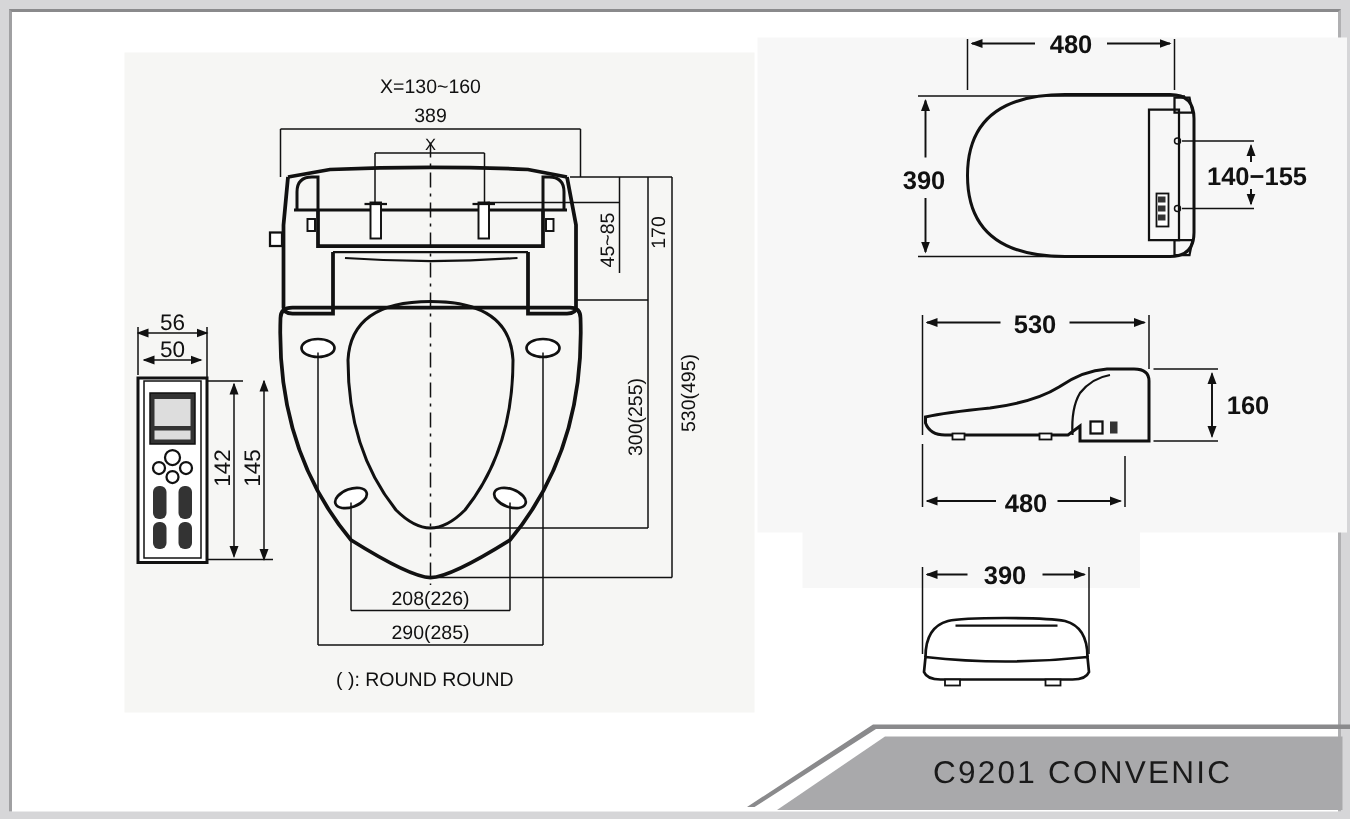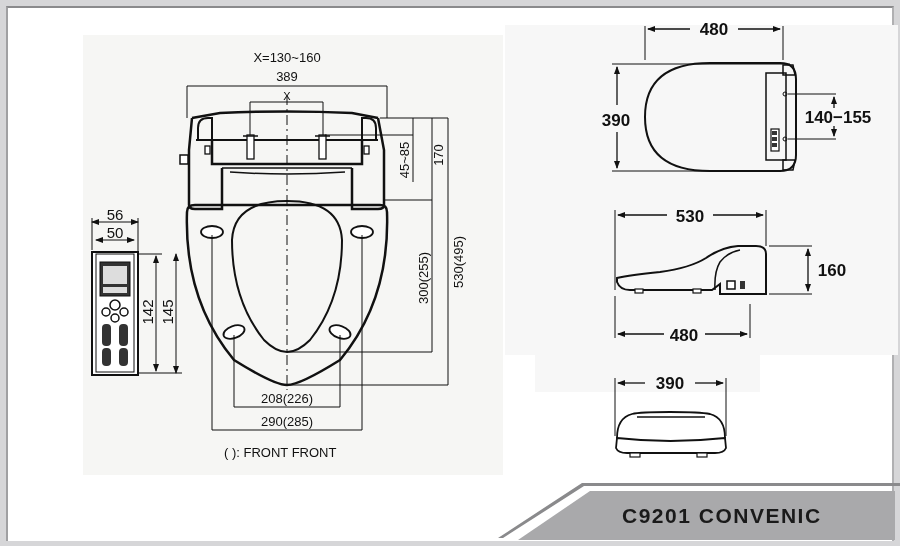--- a/index.html
+++ b/index.html
@@ -5,21 +5,21 @@
   html, body { margin:0; padding:0; }
   body { width:900px; height:546px; background:#d6d6d8; position:relative; overflow:hidden; font-family:"Liberation Sans", sans-serif; }
   .frame { position:absolute; left:6px; top:6px; width:888px; height:535px; background:#ffffff; border-top:2px solid #8a8a8c; border-left:2px solid #a0a0a2; border-right:2px solid #b0b0b2; box-sizing:border-box; }
   .panel-left { position:absolute; left:83px; top:35px; width:420px; height:440px; background:#f6f6f4; }
   .panel-right { position:absolute; left:505px; top:25px; width:393px; height:330px; background:#f7f7f7; }
   .panel-right2 { position:absolute; left:535px; top:352px; width:225px; height:40px; background:#f7f7f7; }
   svg { position:absolute; left:0; top:0; }
   .lbl { font-family:"Liberation Sans", sans-serif; fill:#111; }
   .lbl-b { font-family:"Liberation Sans", sans-serif; fill:#111; font-weight:bold; }
   .ln { stroke:#111; fill:none; }
-  .title-text { position:absolute; left:622px; top:504px; font-family:"Liberation Sans", sans-serif; font-size:21px; font-weight:bold; letter-spacing:1.5px; color:#1a1a1a; white-space:nowrap; }
+  .title-text { position:absolute; left:622px; top:504px; font-family:"Liberation Sans", sans-serif; font-size:21px; font-weight:normal; letter-spacing:1.5px; color:#1a1a1a; white-space:nowrap; }
   .note-text { position:absolute; left:224px; top:445px; font-size:13px; color:#111; white-space:nowrap; }
 </style>
 </head>
 <body>
 
 <div class="frame"></div>
 <div class="panel-left"></div>
 <div class="panel-right"></div>
 <div class="panel-right2"></div>
 
@@ -188,14 +188,14 @@
     <line class="ln" x1="695" y1="383" x2="723" y2="383" stroke-width="1.3" marker-end="url(#arr)"></line>
     <path class="ln" stroke-width="1.8" d="M617,438 Q617,418 632,414 Q640,412 670,412 Q700,412 710,414 Q725,418 725,438"></path>
     <path class="ln" stroke-width="1.5" d="M637,417 L705,417"></path>
     <path class="ln" stroke-width="1.8" d="M617,438 Q670,444 725,438 L726,448 Q724,453 715,453 L627,453 Q618,453 616,448 Z"></path>
     <rect x="630" y="453" width="10" height="4" fill="#fff" stroke="#111" stroke-width="1.2"></rect>
     <rect x="697" y="453" width="10" height="4" fill="#fff" stroke="#111" stroke-width="1.2"></rect>
   </g>
   <text class="lbl-b" x="670" y="389" font-size="17" text-anchor="middle">390</text>
 </svg>
 
-<div class="note-text">( ): FRONT FRONT</div>
+<div class="note-text">( ): ROUND ROUND</div>
 <div class="title-text">C9201 CONVENIC</div>
 
 </body></html>

